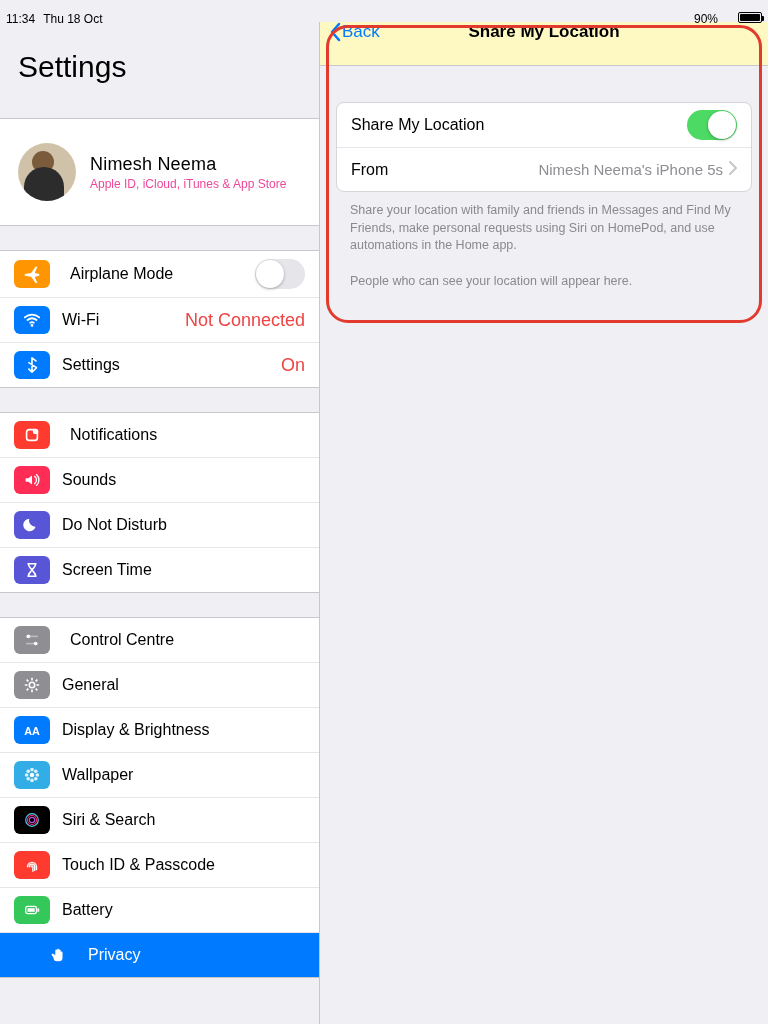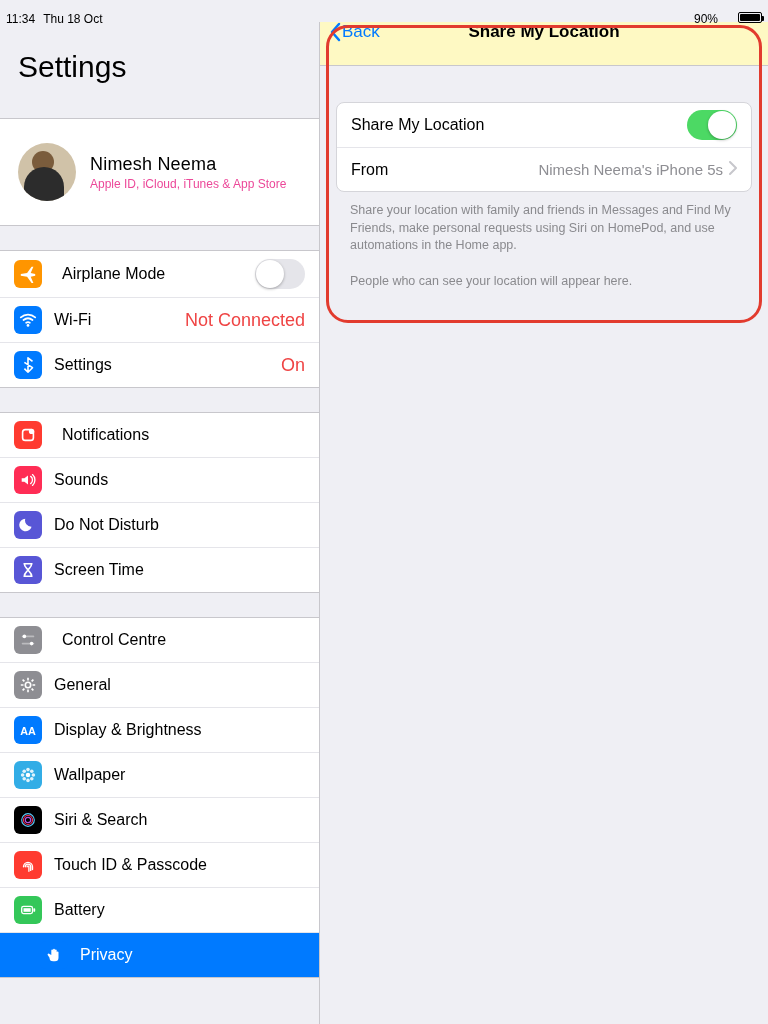--- a/index.html
+++ b/index.html
@@ -26,21 +26,21 @@
   .avatar-body { position:absolute; top:24px; left:6px; width:40px; height:40px; border-radius:50% 50% 0 0; background:#2c2c2c; }
   .profile-name { font-size:18px; font-weight:400; letter-spacing:0.2px; }
   .profile-sub { font-size:12px; color:#ec4899; margin-top:2px; }
 
   .row { display:flex; align-items:center; padding:8px 14px 8px 14px; min-height:44px; border-top:1px solid #e5e5ea; gap:12px; font-size:16px; }
   .section .row:first-child { border-top:none;gap:20px; }
   .row.selected { background:#007aff; color:#fff;padding-left:40px; }
   .row .label { flex:1; }
   .row .value { color:#ef4444; font-size:18px; }
 
-  .ios-icon { width:28px; height:28px; border-radius:6px; display:flex; align-items:center; justify-content:center; color:#fff; flex-shrink:0; }
+  .ios-icon { width:36px; height:28px; border-radius:6px; display:flex; align-items:center; justify-content:center; color:#fff; flex-shrink:0; }
   .ios-icon svg { width:18px; height:18px; }
 
   
   .toggle { width:50px; height:30px; border-radius:15px; background:#e5e5ea; position:relative; flex-shrink:0; }
   .toggle .knob { position:absolute; top:1px; left:1px; width:28px; height:28px; border-radius:50%; background:#fff; box-shadow:0 1px 3px rgba(0,0,0,.3); transition:left .1s; }
   .toggle.on { background:#4cd964; }
   .toggle.on .knob { left:21px; }
 
   
   .detail { flex:1; background:#efeff4; position:relative; overflow:hidden; }

